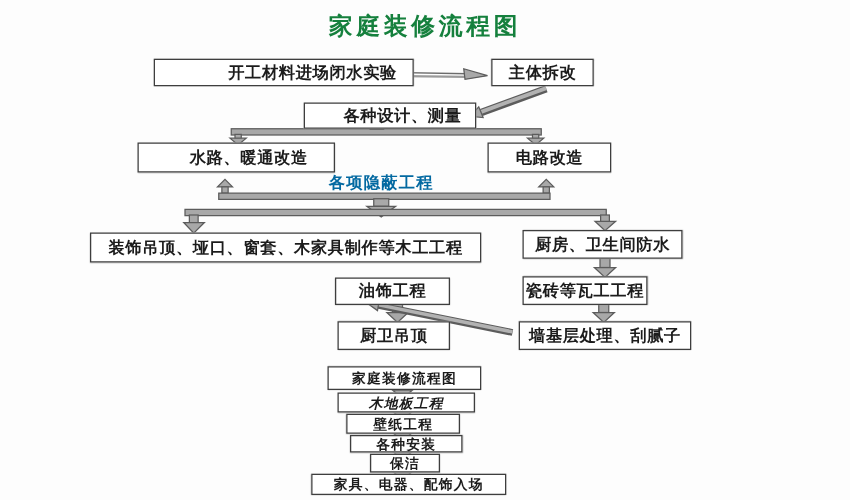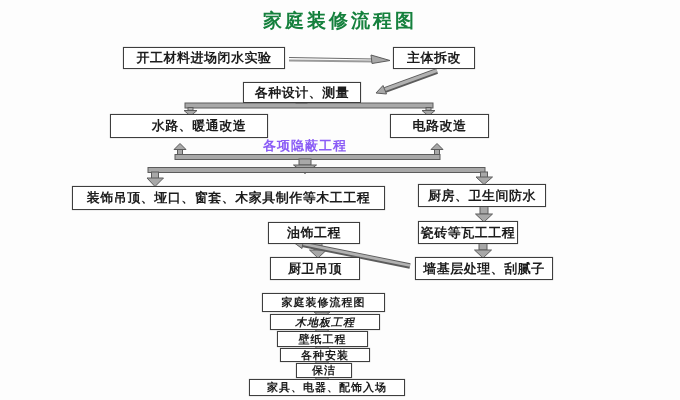--- a/index.html
+++ b/index.html
@@ -12,21 +12,21 @@
     font-size:19px;font-weight:bold;letter-spacing:3px;color:#15803d;z-index:2;
   }
   svg.connectors{position:absolute;left:0;top:0;z-index:1;}
   .node{
     position:absolute;z-index:2;background:#ffffff;border:1px solid #3e3e3e;
     box-shadow:0 0 1px #9a9a9a;display:flex;align-items:center;justify-content:center;
     font-weight:bold;color:#1c1c1c;font-size:13px;white-space:nowrap;letter-spacing:.5px;
   }
   .node.small{font-size:11px;letter-spacing:1px;}
   .flow-label{
-    position:absolute;z-index:2;font-weight:bold;color:#8b5cf6;
+    position:absolute;z-index:2;font-weight:bold;color:#0369a1;
     font-size:13px;text-align:center;letter-spacing:1px;white-space:nowrap;
   }
   .cfill{fill:#a8a8a8;stroke:#5c5c5c;stroke-width:1;}
   .cfill2{fill:#8d8d8d;stroke:#5c5c5c;stroke-width:.8;}
 </style>
 </head>
 <body>
 
 <div id="stage">
 
@@ -109,25 +109,25 @@
       <polygon points="314,361 330,361 322,367.5" class="cfill"></polygon>
     </g>
     <g>
       <rect x="318.5" y="372" width="7" height="6" class="cfill"></rect>
       <polygon points="314,377 330,377 322,383.5" class="cfill"></polygon>
     </g>
   </svg>
 
   <div class="title">家庭装修流程图</div>
 
-  <div class="node" style="left:123px;top:47px;width:160px;height:20px;">开工材料进场闭水实验</div>
+  <div class="node" style="left:123px;top:47px;width:160px;height:20px;padding-left:46px;">开工材料进场闭水实验</div>
 
   <div class="node" style="left:393px;top:47px;width:80px;height:20px;">主体拆改</div>
 
-  <div class="node" style="left:243px;top:82px;width:116px;height:19px;">各种设计、测量</div>
+  <div class="node" style="left:243px;top:82px;width:116px;height:19px;padding-left:20px;">各种设计、测量</div>
 
   <div class="node" style="left:110px;top:114px;width:136px;height:22px;padding-left:20px;">水路、暖通改造</div>
 
   <div class="node" style="left:390px;top:114px;width:97px;height:22px;">电路改造</div>
 
   <div class="flow-label" style="left:250px;top:137px;width:110px;">各项隐蔽工程</div>
 
   <div class="node" style="left:72px;top:186px;width:311px;height:22px;">装饰吊顶、垭口、窗套、木家具制作等木工工程</div>
 
   <div class="node" style="left:418px;top:184px;width:126px;height:21px;">厨房、卫生间防水</div>

